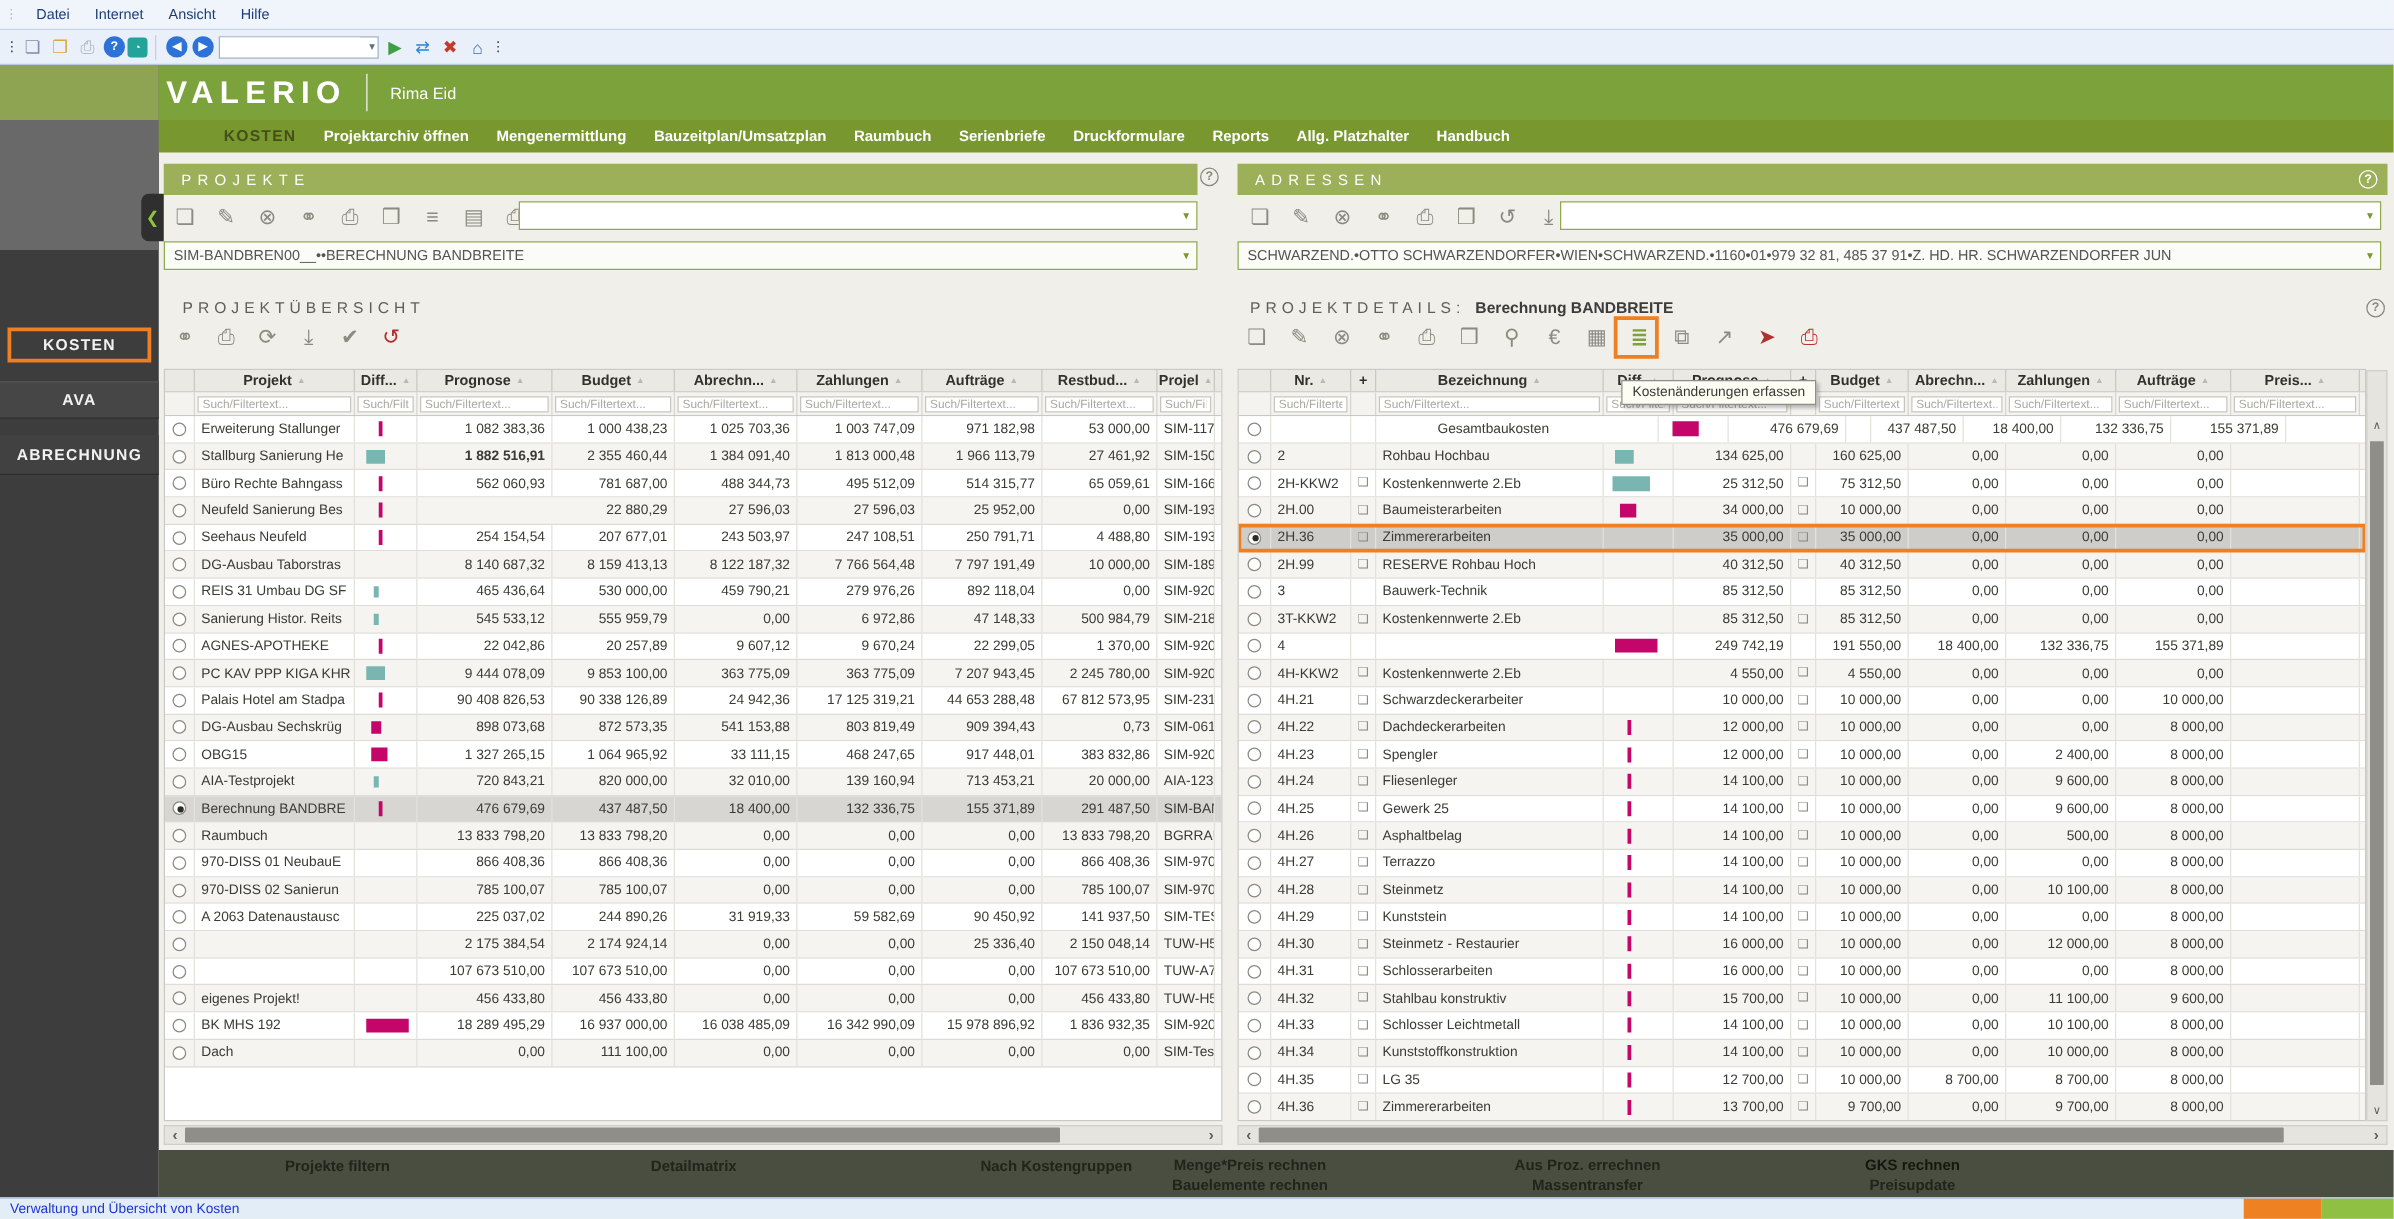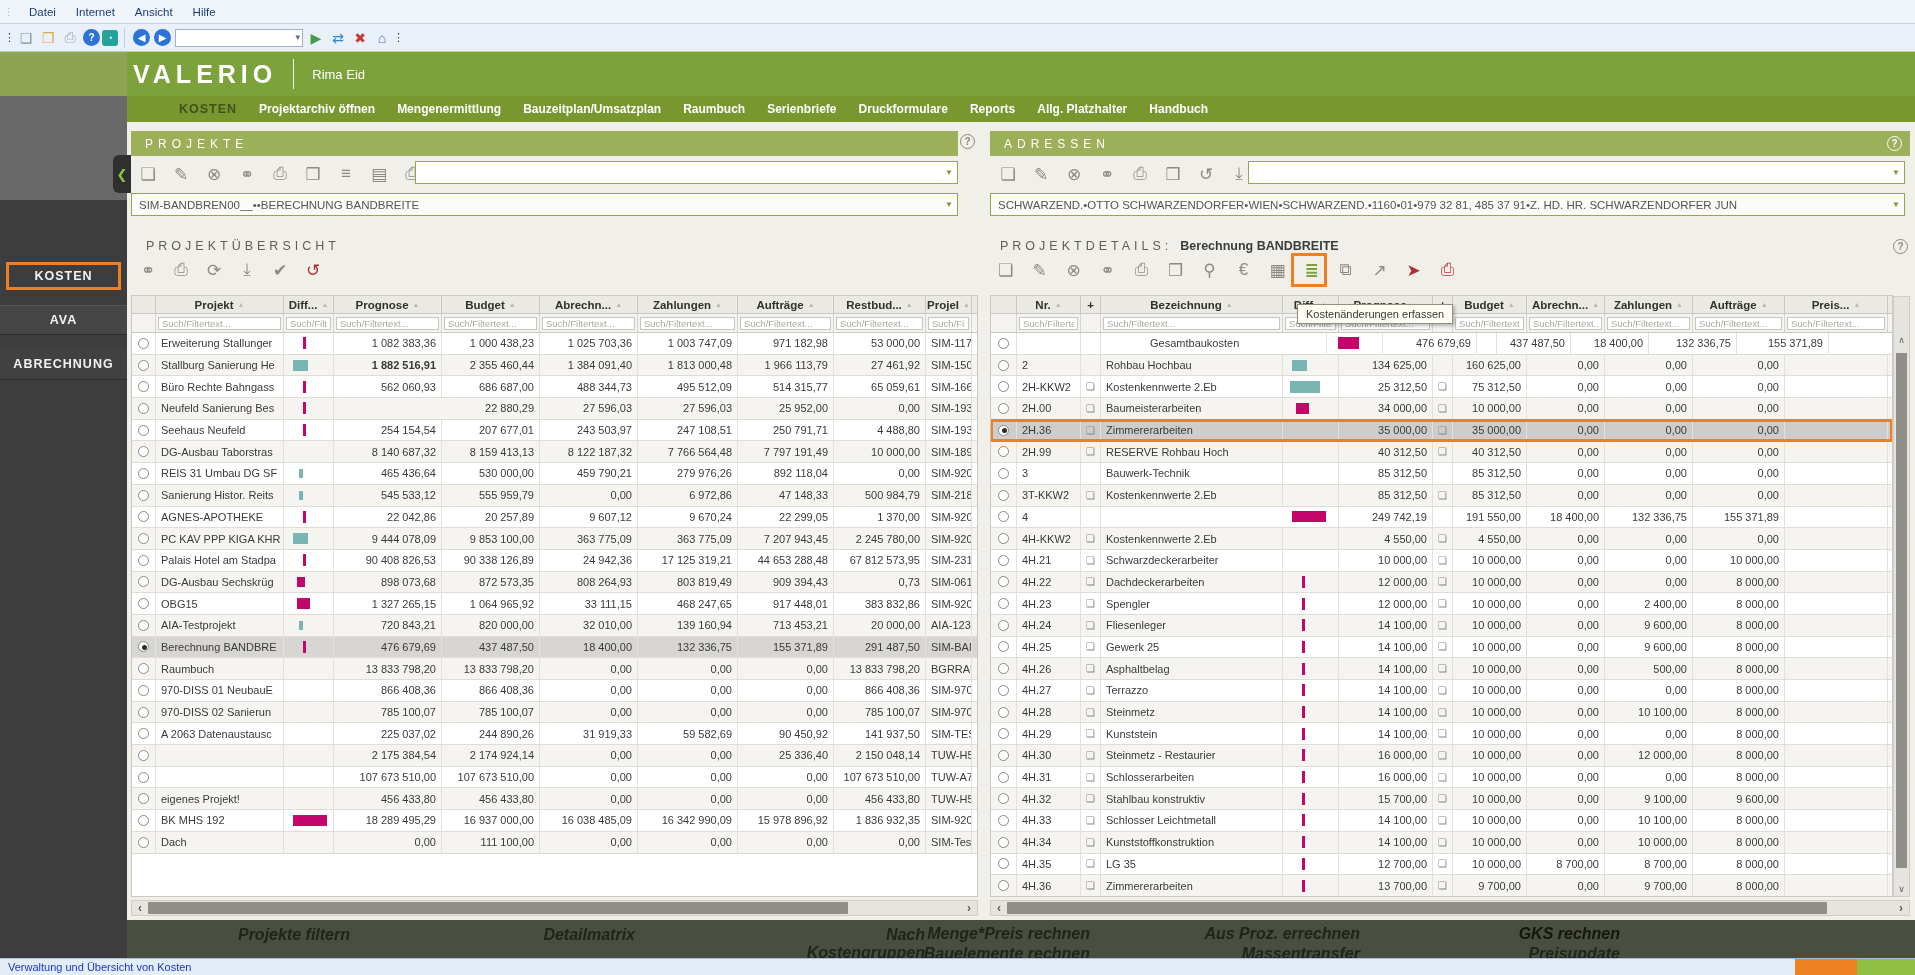--- a/index.html
+++ b/index.html
@@ -104,21 +104,21 @@
   #hs-left{left:131px;width:847px;}
   #hs-right{left:990px;width:920px;}
   .hs-arrow{width:16px;text-align:center;color:#5E5E57;font-size:12px;font-weight:bold;flex:none;}
   .hs-thumb{height:12px;background:#8F8E88;border-radius:1px;}
   #vs-right{left:1893px;top:296px;width:17px;height:601px;background:#E5E4DF;border:1px solid #CFCEC8;position:absolute;}
   #vs-right .vup{position:absolute;top:38px;left:0;width:15px;text-align:center;color:#5E5E57;font-size:9px;}
   #vs-right .vdn{position:absolute;bottom:2px;left:0;width:15px;text-align:center;color:#5E5E57;font-size:9px;}
   #vs-right .vthumb{position:absolute;top:56px;left:2px;width:11px;height:515px;background:#8F8E88;}
   
   #footer{left:127px;top:920px;width:1788px;height:38px;background:#4A4E40;display:flex;align-items:center;}
-  .fbtn{color:#20241A;font-size:16px;font-weight:bold;text-align:right;position:absolute;font-style:italic;}
+  .fbtn{color:#20241A;font-size:12px;font-weight:bold;text-align:center;position:absolute;}
   .fbtn .l2{display:block;margin-top:2px;}
   
   #statusbar{left:0;top:958px;width:1915px;height:17px;background:#E3EDF8;border-top:1px solid #A8BDD8;display:flex;align-items:center;}
   #status-text{color:#1C35CF;font-size:11px;margin-left:8px;}
   #st-orange{position:absolute;right:58px;top:0;width:62px;height:17px;background:#EE8122;}
   #st-green{position:absolute;right:0;top:0;width:58px;height:17px;background:#8FC043;}
 </style>
 </head>
 <body>
 
@@ -366,21 +366,21 @@
     </div>
     <div class="t-row">
       <div class="tc ctr" style="width: 24px;">
         <span class="rad"></span>
       </div>
       <div class="tc" style="width: 128px;">Büro Rechte Bahngass</div>
       <div class="tc" style="width: 50px;">
         <span class="bar b-pink-tick"></span>
       </div>
       <div class="tc num" style="width: 108px;">562 060,93</div>
-      <div class="tc num" style="width: 98px;">686 687,00</div>
+      <div class="tc num" style="width: 98px;">781 687,00</div>
       <div class="tc num" style="width: 98px;">488 344,73</div>
       <div class="tc num" style="width: 100px;">495 512,09</div>
       <div class="tc num" style="width: 96px;">514 315,77</div>
       <div class="tc num" style="width: 92px;">65 059,61</div>
       <div class="tc" style="width: 46px;">SIM-166-</div>
     </div>
     <div class="t-row alt">
       <div class="tc ctr" style="width: 24px;">
         <span class="rad"></span>
       </div>
@@ -509,21 +509,21 @@
     <div class="t-row alt">
       <div class="tc ctr" style="width: 24px;">
         <span class="rad"></span>
       </div>
       <div class="tc" style="width: 128px;">DG-Ausbau Sechskrüg</div>
       <div class="tc" style="width: 50px;">
         <span class="bar b-pink-sm"></span>
       </div>
       <div class="tc num" style="width: 108px;">898 073,68</div>
       <div class="tc num" style="width: 98px;">872 573,35</div>
-      <div class="tc num" style="width: 98px;">808 264,93</div>
+      <div class="tc num" style="width: 98px;">541 153,88</div>
       <div class="tc num" style="width: 100px;">803 819,49</div>
       <div class="tc num" style="width: 96px;">909 394,43</div>
       <div class="tc num" style="width: 92px;">0,73</div>
       <div class="tc" style="width: 46px;">SIM-061-</div>
     </div>
     <div class="t-row">
       <div class="tc ctr" style="width: 24px;">
         <span class="rad"></span>
       </div>
       <div class="tc" style="width: 128px;">OBG15</div>
@@ -1222,21 +1222,21 @@
       <div class="tc" style="width: 182px;">Stahlbau konstruktiv</div>
       <div class="tc" style="width: 56px;">
         <span class="bar b-pink-tick"></span>
       </div>
       <div class="tc num" style="width: 94px;">15 700,00</div>
       <div class="tc" style="width: 20px;">
         <span class="docg">❏</span>
       </div>
       <div class="tc num" style="width: 74px;">10 000,00</div>
       <div class="tc num" style="width: 78px;">0,00</div>
-      <div class="tc num" style="width: 88px;">9 100,00</div>
+      <div class="tc num" style="width: 88px;">11 100,00</div>
       <div class="tc num" style="width: 92px;">9 600,00</div>
       <div class="tc num" style="width: 103px;"></div>
     </div>
     <div class="t-row">
       <div class="tc ctr" style="width: 26px;">
         <span class="rad"></span>
       </div>
       <div class="tc" style="width: 64px;">4H.33</div>
       <div class="tc" style="width: 20px;">
         <span class="docg">❏</span>

